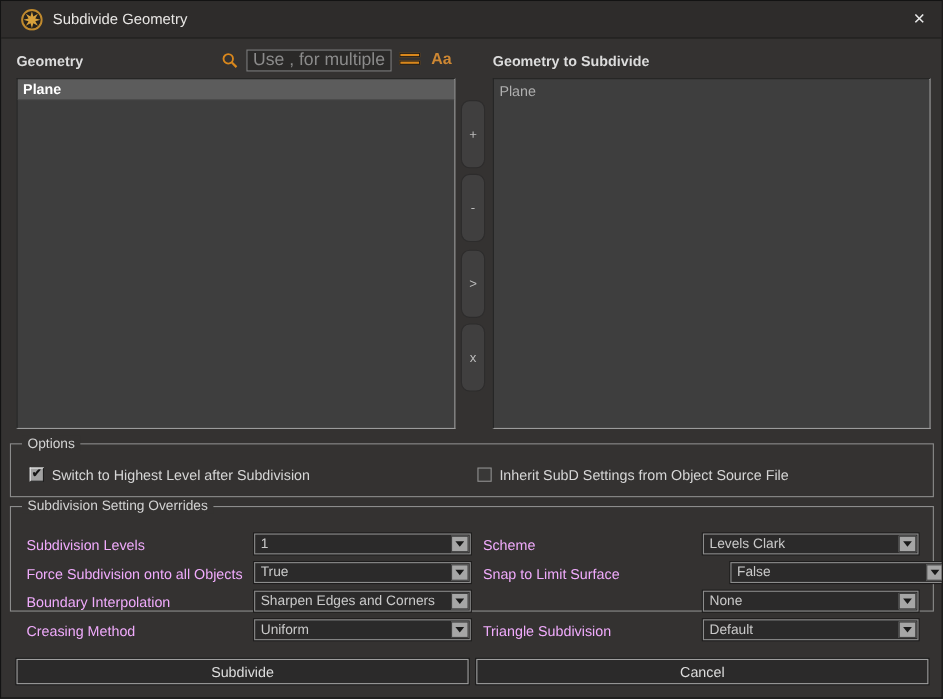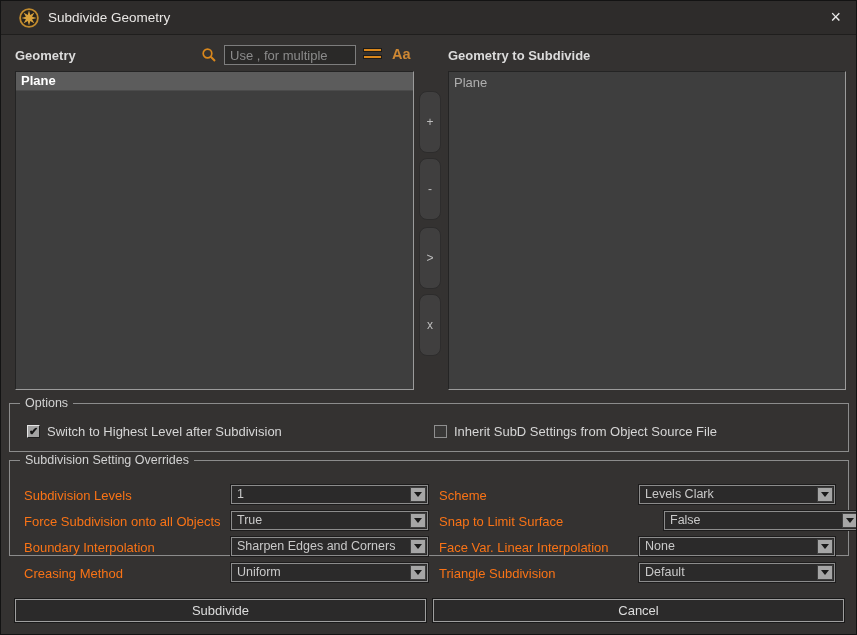--- a/index.html
+++ b/index.html
@@ -20,21 +20,21 @@
   .close-btn {
     position:absolute; right:15px; top:6px; color:#eaeaea;
     font-size:18px; line-height:20px; cursor:default;
   }
   
   .panel-header { position:absolute; font-weight:bold; font-size:13px; color:#dcdcdc; }
   .search-icon { position:absolute; left:200px; top:46px; }
   .search-input {
     position:absolute; left:223px; top:44px; width:132px; height:20px;
     background:#2a2928; border:1px solid #7d7d7d; color:#bdbdbd;
-    font-size:13px; padding:0 5px; font-family:"Liberation Sans", sans-serif;
+    font-size:16px; padding:0 5px; font-family:"Liberation Sans", sans-serif;
   }
   .search-input::placeholder { color:#8b8b8b; }
   .equals-icon { position:absolute; left:362px; top:47px; width:19px; }
   .equals-icon .bar { display:block; width:19px; height:4px; background:#d9871c; border:1px solid #1c1b1a; margin-bottom:3px; }
   .case-icon { position:absolute; left:391px; top:45px; color:#cd8733; font-weight:bold; font-size:14.5px; }
   
   .list {
     position:absolute; top:70px; height:319px; background:#3e3e3e;
     border-top:1px solid #242424; border-left:1px solid #242424;
     border-bottom:1px solid #9b9b9b; border-right:1px solid #9b9b9b;
@@ -69,21 +69,21 @@
   }
   .checkbox.checked {
     background:#a2a2a2;
     border-top:1px solid #e6e6e6; border-left:1px solid #e6e6e6;
     border-right:1px solid #1d1d1d; border-bottom:1px solid #1d1d1d;
   }
   .checkbox.checked .mark { color:#161616; font-size:11px; line-height:11px; font-weight:bold; }
   .checkbox.unchecked { background:#393837; border:1px solid #8f8f8f; }
   .check-label { font-size:13px; color:#d6d6d6; white-space:nowrap; }
   
-  .field-label { position:absolute; font-size:13px; color:#f97316; white-space:nowrap; }
+  .field-label { position:absolute; font-size:13px; color:#f0abfc; white-space:nowrap; }
   .dropdown {
     position:absolute; height:19px; background:#2b2a2a;
     border:1px solid #8c8c8c; box-shadow:0 0 0 1px #1d1c1c;
     cursor:default;
   }
   .dd-value {
     position:absolute; left:5px; top:1px; font-size:12.5px; color:#c9c9c9; white-space:nowrap;
   }
   .dd-arrow {
     position:absolute; right:1px; top:1px; width:16px; height:15px;
@@ -195,21 +195,20 @@
           <span class="tri"></span>
         </span>
     </div>
     <span class="field-label" style="left:429px; top:53px;">Snap to Limit Surface</span>
     <div class="dropdown" style="left:629px; top:50px; width:196px;margin-left:25px;">
       <span class="dd-value">False</span>
       <span class="dd-arrow">
           <span class="tri"></span>
         </span>
     </div>
-    <span class="field-label" style="left:429px; top:79px;">Face Var. Linear Interpolation</span>
     <div class="dropdown" style="left:629px; top:76px; width:196px;">
       <span class="dd-value">None</span>
       <span class="dd-arrow">
           <span class="tri"></span>
         </span>
     </div>
     <span class="field-label" style="left:429px; top:105px;">Triangle Subdivision</span>
     <div class="dropdown" style="left:629px; top:102px; width:196px;">
       <span class="dd-value">Default</span>
       <span class="dd-arrow">

